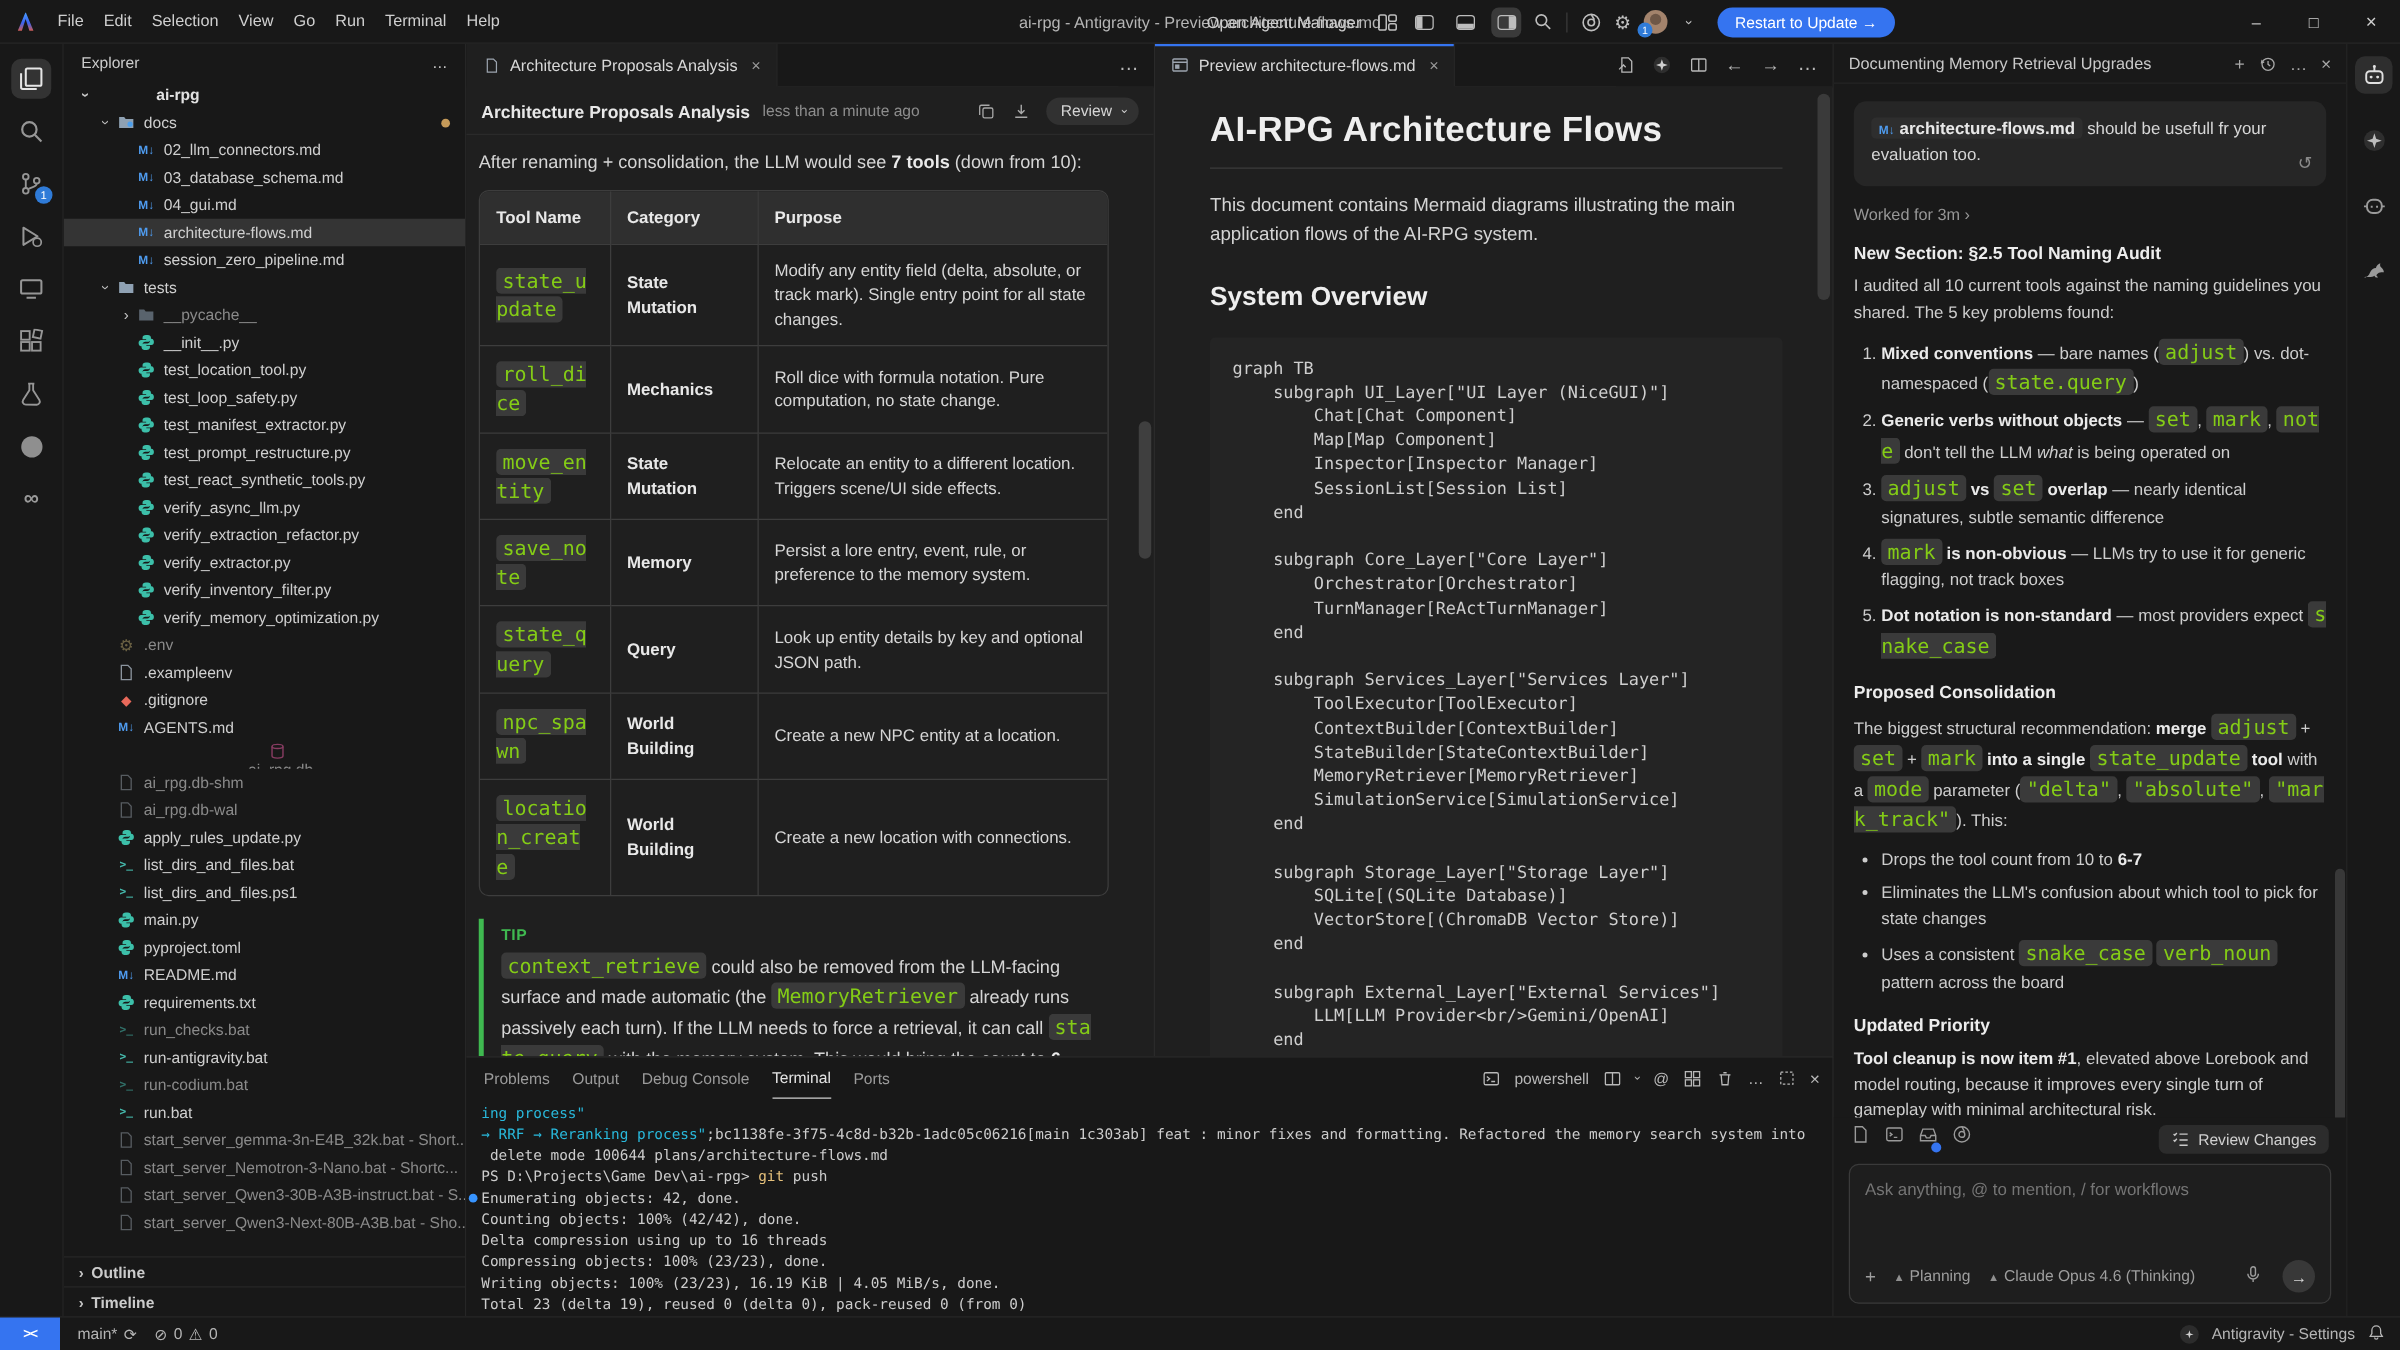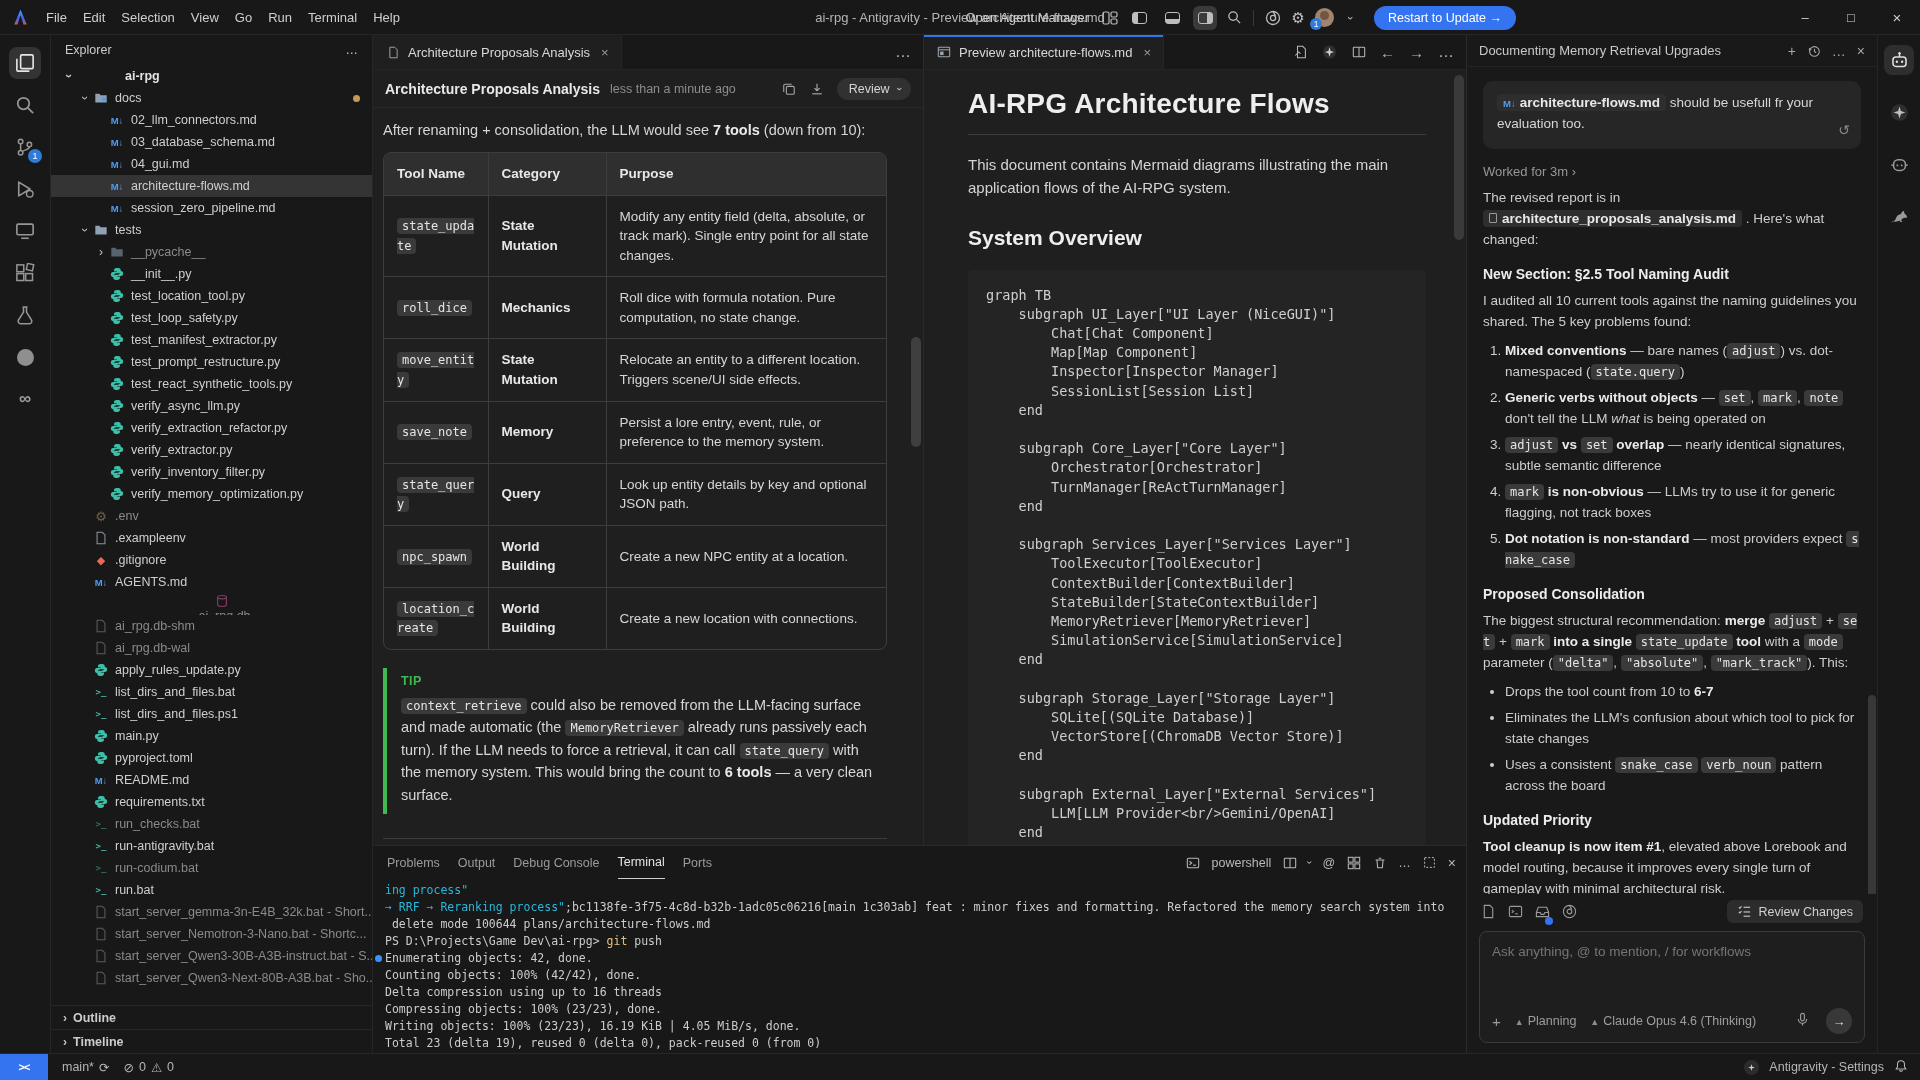--- a/index.html
+++ b/index.html
@@ -87,21 +87,21 @@
   #dochead { height:38px; display:flex; align-items:center; padding:0 12px; border-bottom:1px solid #2a2a2a; }
   #dochead .t { font-size:14px; font-weight:bold; color:#e8e8e8; }
   #dochead .ts { font-size:12.5px; color:#8d8d8d; margin-left:10px; }
   #dochead .sp { flex:1; }
   #dochead .tbico { margin-left:12px; color:#a8a8a8; }
   #review-btn { margin-left:12px; background:#313131; border-radius:13px; padding:4px 12px; font-size:12.5px;
     color:#d5d5d5; display:flex; gap:6px; }
   #doccontent { padding:14px 36px 0 10px; font-size:14.5px; color:#d6d6d6; }
   #doccontent .b, .b { font-weight:bold; color:#eaeaea; }
   .i { font-style:italic; }
-  .chip { font-family:"DejaVu Sans Mono",monospace; font-size:12px; background:#3a3a3a; color:#e5e5e5;
+  .chip { font-family:"DejaVu Sans Mono",monospace; font-size:16px; background:#3a3a3a; color:#84cc16;
     border-radius:4px; padding:1px 5px; word-break:break-all;margin-top:16px; }
   #dtablewrap { margin-top:14px; border:1px solid #3d3d3d; border-radius:8px; overflow:hidden; }
   #dtable { width:100%; border-collapse:collapse; font-size:13.5px; }
   #dtable th { background:#2f2f2f; text-align:left; font-weight:bold; color:#e8e8e8; }
   #dtable th,#dtable td { border:1px solid #3d3d3d; padding:11px 13px; vertical-align:middle; line-height:1.45;}
   #dtable th:first-child,#dtable td:first-child { border-left:none; width:104px; }
   #dtable th:last-child,#dtable td:last-child { border-right:none; }
   #dtable tr:first-child th { border-top:none; }
   #dtable tr:last-child td { border-bottom:none; }
   #dtable td:nth-child(2) { width:118px; font-weight:bold; color:#e8e8e8; }
@@ -152,21 +152,21 @@
   .fchip { background:#2e2e2e; border-radius:4px; padding:1px 6px; font-weight:bold; color:#e8e8e8; white-space:nowrap;}
   .fchip .mdmini { color:#4f9cf0; font-size:9.5px; font-weight:bold; margin-right:4px; }
   .fchip .pgmini { display:inline-block; width:8px; height:10px; border:1px solid #9a9a9a; border-radius:1px; margin-right:5px; }
   #worked { margin:15px 0 4px 0; color:#979797; font-size:13px; }
   .ablk-p { margin:9px 0; font-size:13.5px; color:#cdcdcd; line-height:1.55; }
   .ablk-h { margin:15px 0 5px 0; font-size:14px; color:#ededed; font-weight:bold; }
   .ablk-ol { margin:6px 0 6px 4px; padding-left:18px; }
   .ablk-ol li, .ablk-ul li { margin:5px 0; font-size:13.5px; color:#cdcdcd; line-height:1.55; }
   .ablk-ul { margin:6px 0 6px 4px; padding-left:18px; list-style:disc; }
   #agfoot { position:absolute; bottom:0; left:0; right:0; padding:4px 12px 10px 12px; background:#191919; }
-  #agicons { display:flex; align-items:flex-end; gap:12px; color:#9a9a9a; padding:2px 2px 8px 2px; }
+  #agicons { display:flex; align-items:flex-start; gap:12px; color:#9a9a9a; padding:2px 2px 8px 2px; }
   #agicons svg { width:15px; height:15px; }
   #rc-btn { margin-left:auto; background:#2c2c2c; border-radius:6px; padding:4px 10px; font-size:12.5px;
     color:#d0d0d0; display:flex; align-items:center; gap:7px; }
   #askbox { border:1px solid #3a3a3a; background:#1e1e1e; border-radius:8px; padding:12px 12px 8px 12px; height:112px;
     display:flex; flex-direction:column; }
   #askinput { background:transparent; border:none; outline:none; color:#d0d0d0; font-size:13.5px; width:100%;
     font-family:"Liberation Sans",sans-serif; }
   #askinput::placeholder { color:#757575; }
   #askrow { margin-top:auto; display:flex; align-items:center; gap:14px; color:#9e9e9e; font-size:12.5px; }
   .caret { font-size:9px; color:#8f8f8f; margin-right:4px; }
@@ -921,21 +921,20 @@
   </div>
   <div id="agbody">
     <div id="bubble">
       <span id="bubbletext"><span class="fchip"><span class="mdmini">M↓</span>architecture-flows.md</span><span>  should be usefull fr your evaluation too.</span></span>
       <span class="undo">↺</span>
     </div>
     <div id="worked">
       <span>Worked for 3m</span> <span>›</span>
     </div>
     <div id="agblocks">
-        <div class="ablk-p"><span>The revised report is in </span><span class="fchip"><span class="pgmini"></span>architecture_proposals_analysis.md</span><span> . Here's what changed:</span></div>
         <div class="ablk-h">New Section: §2.5 Tool Naming Audit</div>
         <div class="ablk-p"><span>I audited all 10 current tools against the naming guidelines you shared. The 5 key problems found:</span></div>
         <ol class="ablk-ol">
           <li><span class="b">Mixed conventions</span><span> — bare names (</span><span class="chip">adjust</span><span>) vs. dot-namespaced (</span><span class="chip">state.query</span><span>)</span></li>
           <li><span class="b">Generic verbs without objects</span><span> — </span><span class="chip">set</span><span>, </span><span class="chip">mark</span><span>, </span><span class="chip">note</span><span> don't tell the LLM </span><span class="i">what</span><span> is being operated on</span></li>
           <li><span class="chip">adjust</span><span class="b"> vs </span><span class="chip">set</span><span class="b"> overlap</span><span> — nearly identical signatures, subtle semantic difference</span></li>
           <li><span class="chip">mark</span><span class="b"> is non-obvious</span><span> — LLMs try to use it for generic flagging, not track boxes</span></li>
           <li><span class="b">Dot notation is non-standard</span><span> — most providers expect </span><span class="chip">snake_case</span></li>
         </ol>
         <div class="ablk-h">Proposed Consolidation</div>

